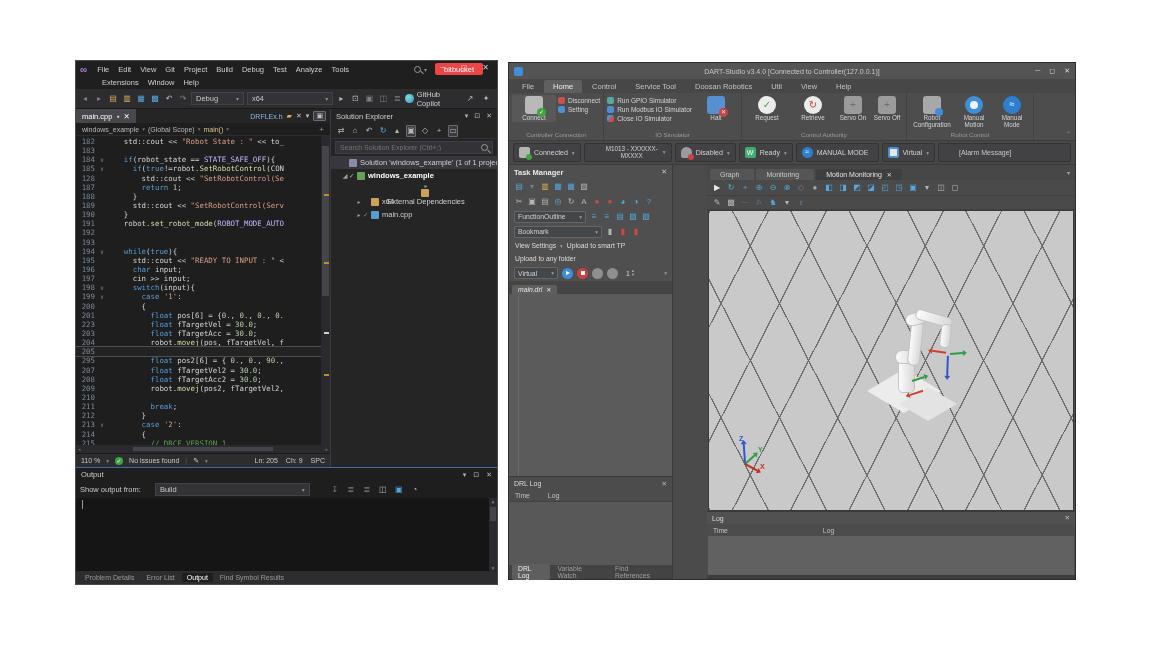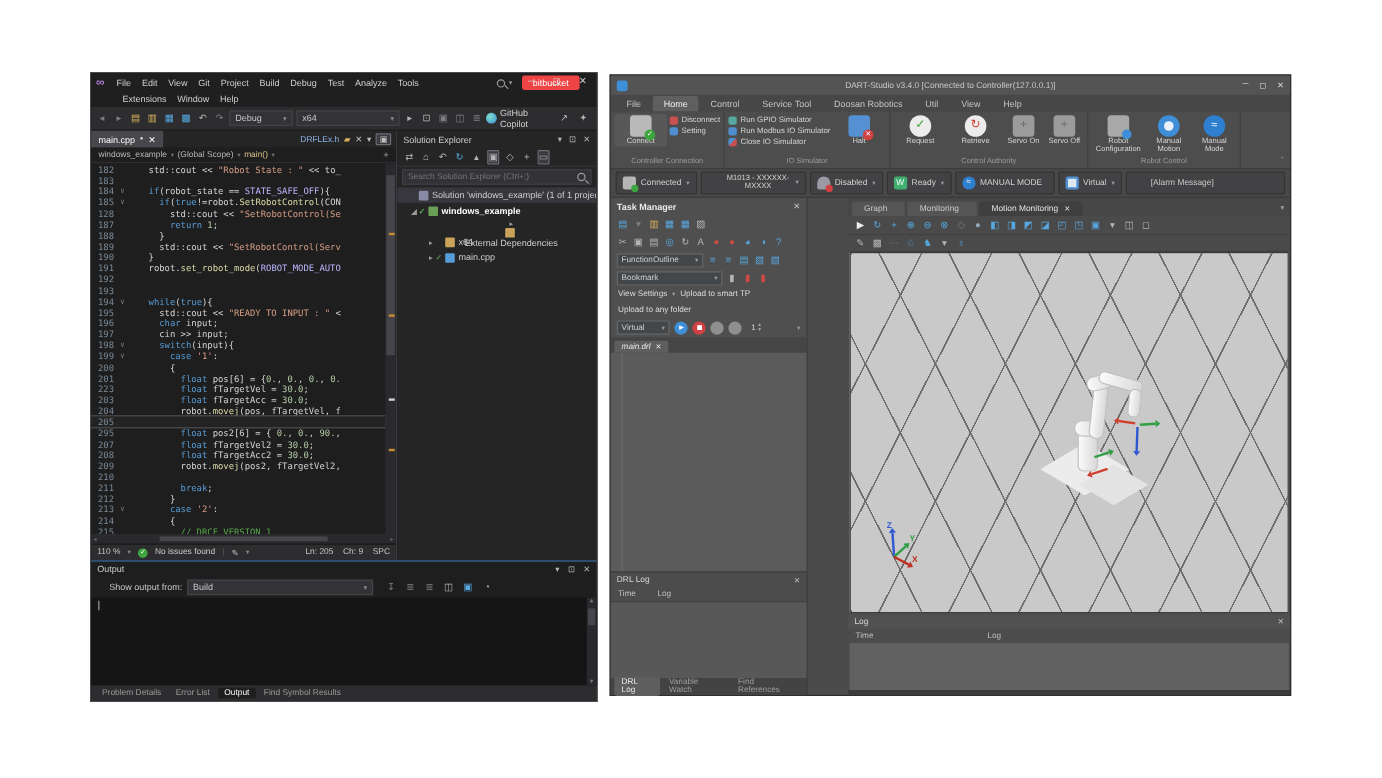--- a/index.html
+++ b/index.html
@@ -66,21 +66,21 @@
   .tree-row.sel{background:#37373d;}
   .tree-row.bold{font-weight:bold;color:#ffffff;}
   .tree-exp{width:8px;color:#9a9a9a;font-size:6px;text-align:center;flex:none;}
   .tree-chk{color:#58b058;font-size:6.5px;width:7px;flex:none;}
   .ti{width:8px;height:8px;border-radius:1px;margin:0 3px 0 1px;flex:none;}
   .t-sol{background:#8a8aa8}.t-proj{background:#6a9f58}.t-dep{background:#c9a35a}.t-fold{background:#c9a35a}.t-cpp{background:#569cd6}
   
   .vs-output{height:104px;background:#1e1e1e;border-top:1px solid #3a6ea5;display:flex;flex-direction:column;flex:none;}
   .out-header{height:13px;display:flex;align-items:center;padding:0 5px;font-size:7.5px;color:#cccccc;flex:none;}
   .out-header .hicons{margin-left:auto;display:flex;gap:7px;font-size:7px;color:#b5b5b5;}
-  .out-toolbar{height:17px;display:flex;align-items:center;gap:4px;padding:0 15px;flex:none;}
+  .out-toolbar{height:17px;display:flex;align-items:center;gap:14px;padding:0 4px;flex:none;}
   .out-content{flex:1;background:#151515;position:relative;font-family:"DejaVu Sans Mono",monospace;font-size:8px;color:#d0d0d0;min-height:0;}
   .out-cursor{position:absolute;left:4px;top:2px;}
   .out-scroll{position:absolute;right:0;top:0;bottom:0;width:8px;background:#2a2a2e;color:#777;font-size:5px;text-align:center;}
   .out-thumb{position:absolute;left:1px;right:1px;top:9px;height:14px;background:#45454b;}
   .vs-bottomtabs{height:13px;background:#2d2d30;display:flex;align-items:center;gap:2px;padding:0 4px;flex:none;}
   .btab{font-size:7px;color:#9a9a9a;padding:1px 5px;}
   .btab.on{color:#ffffff;background:#1e1e1e;}
 
   
   #dart{position:absolute;left:508px;top:62px;width:568px;height:518px;background:#4b4b4b;border:1px solid #2e2e2e;display:flex;flex-direction:column;color:#d5d5d5;}

